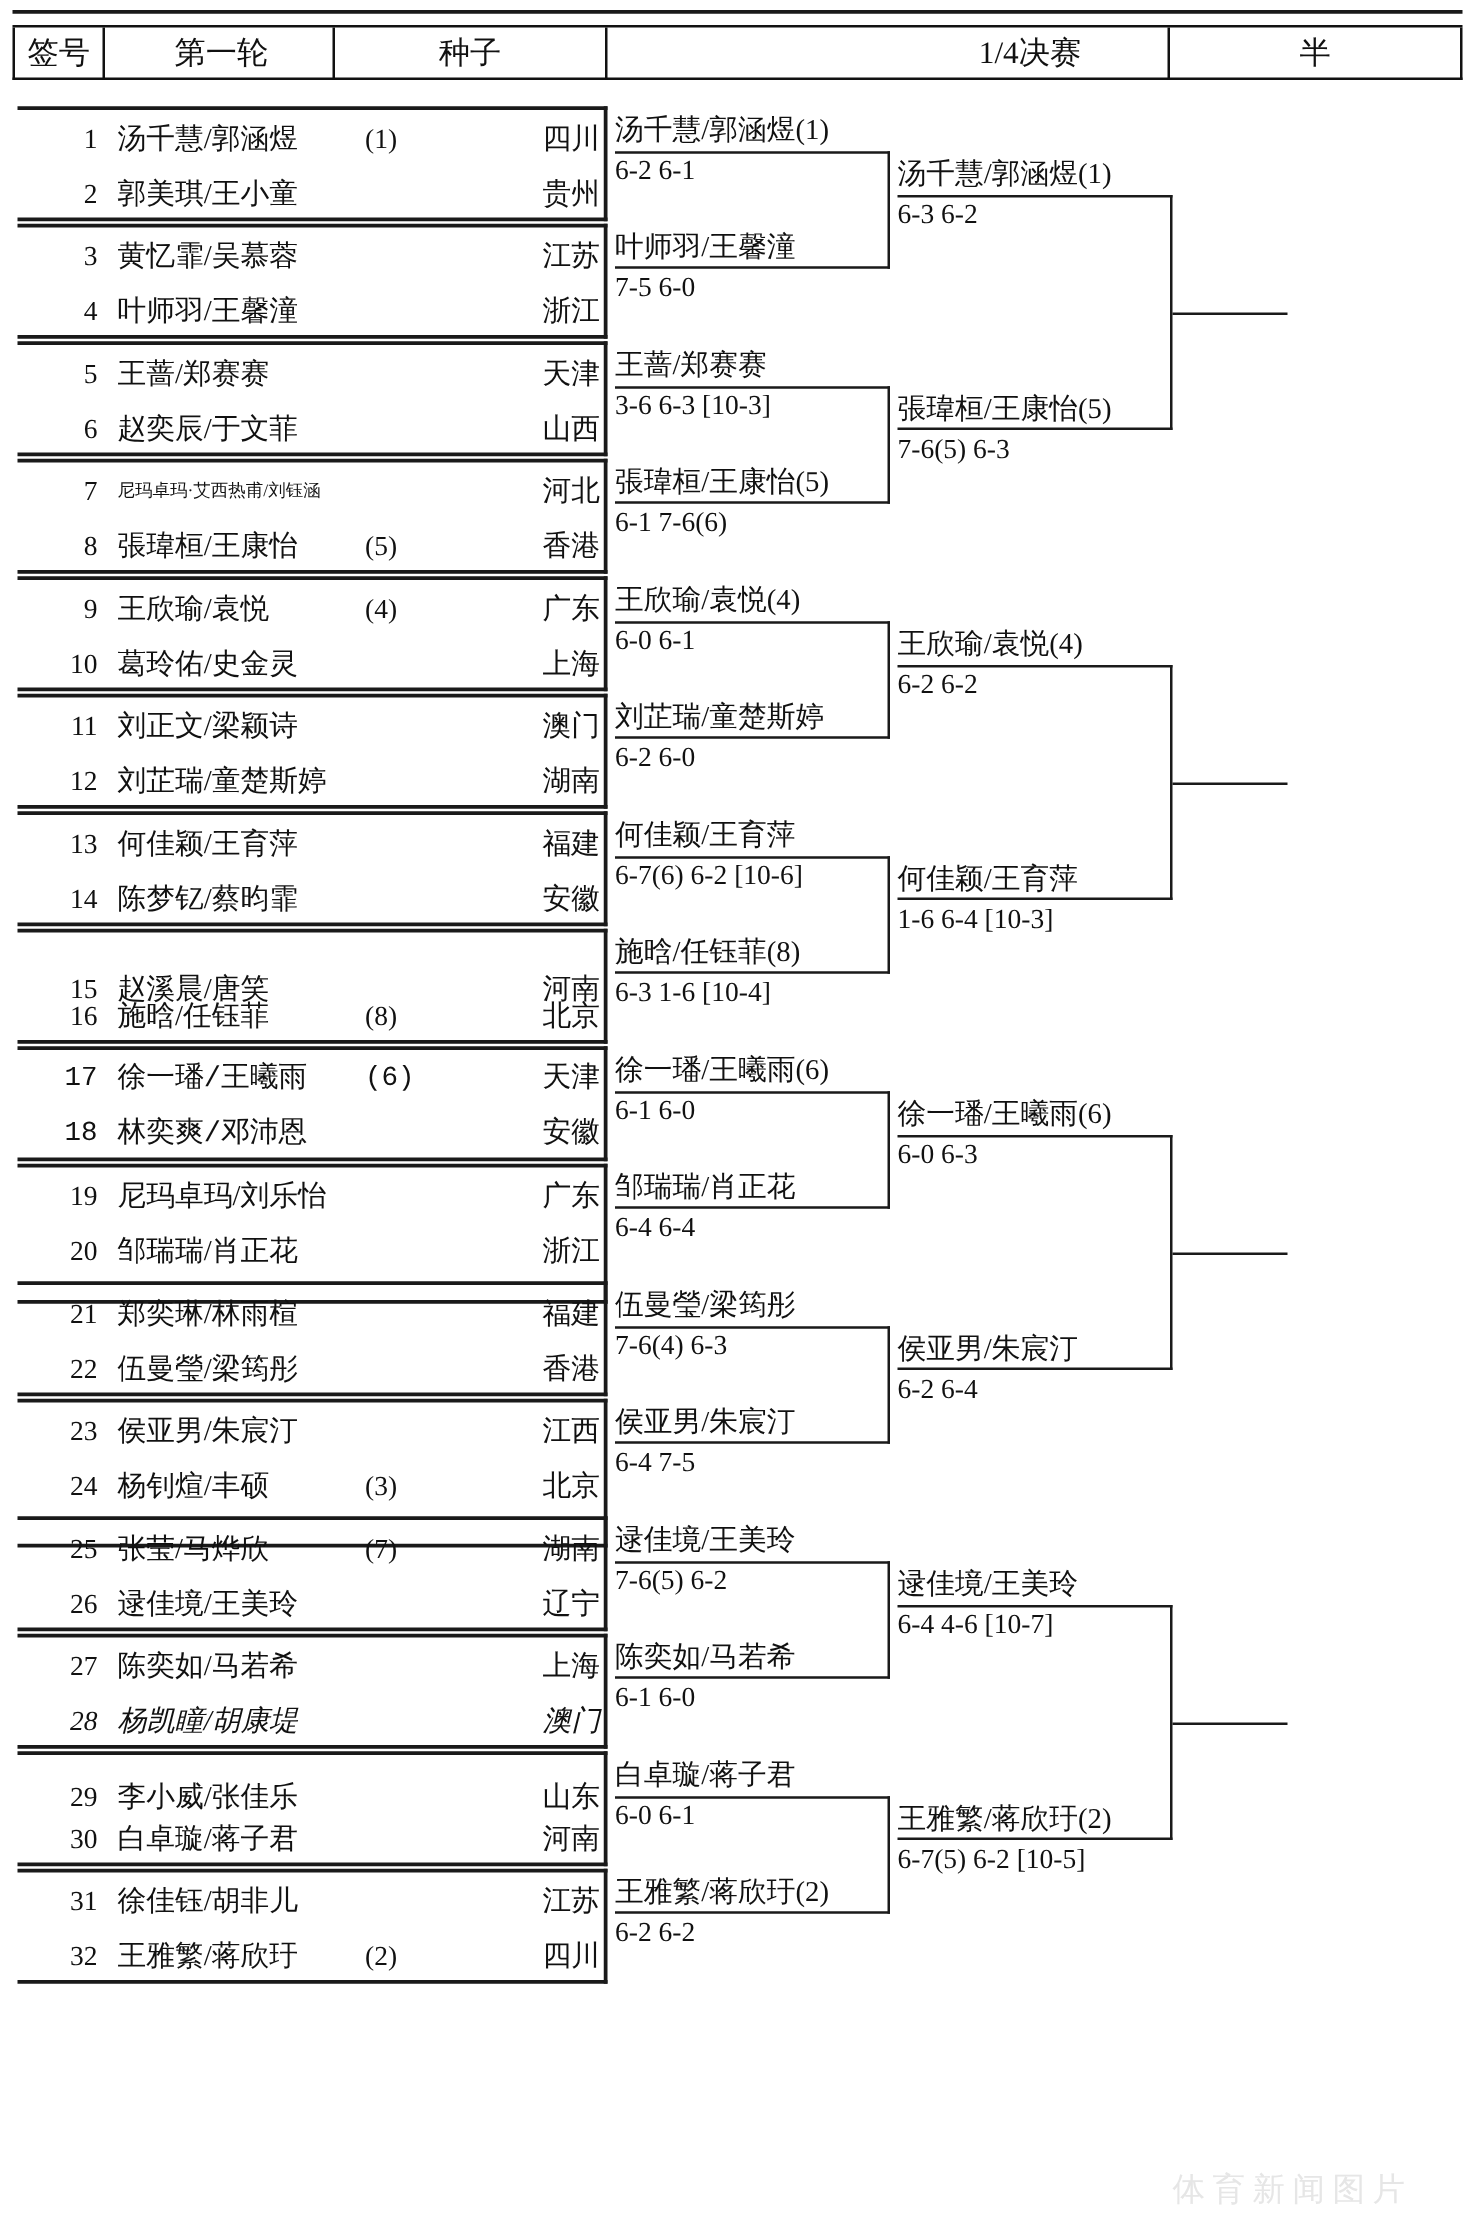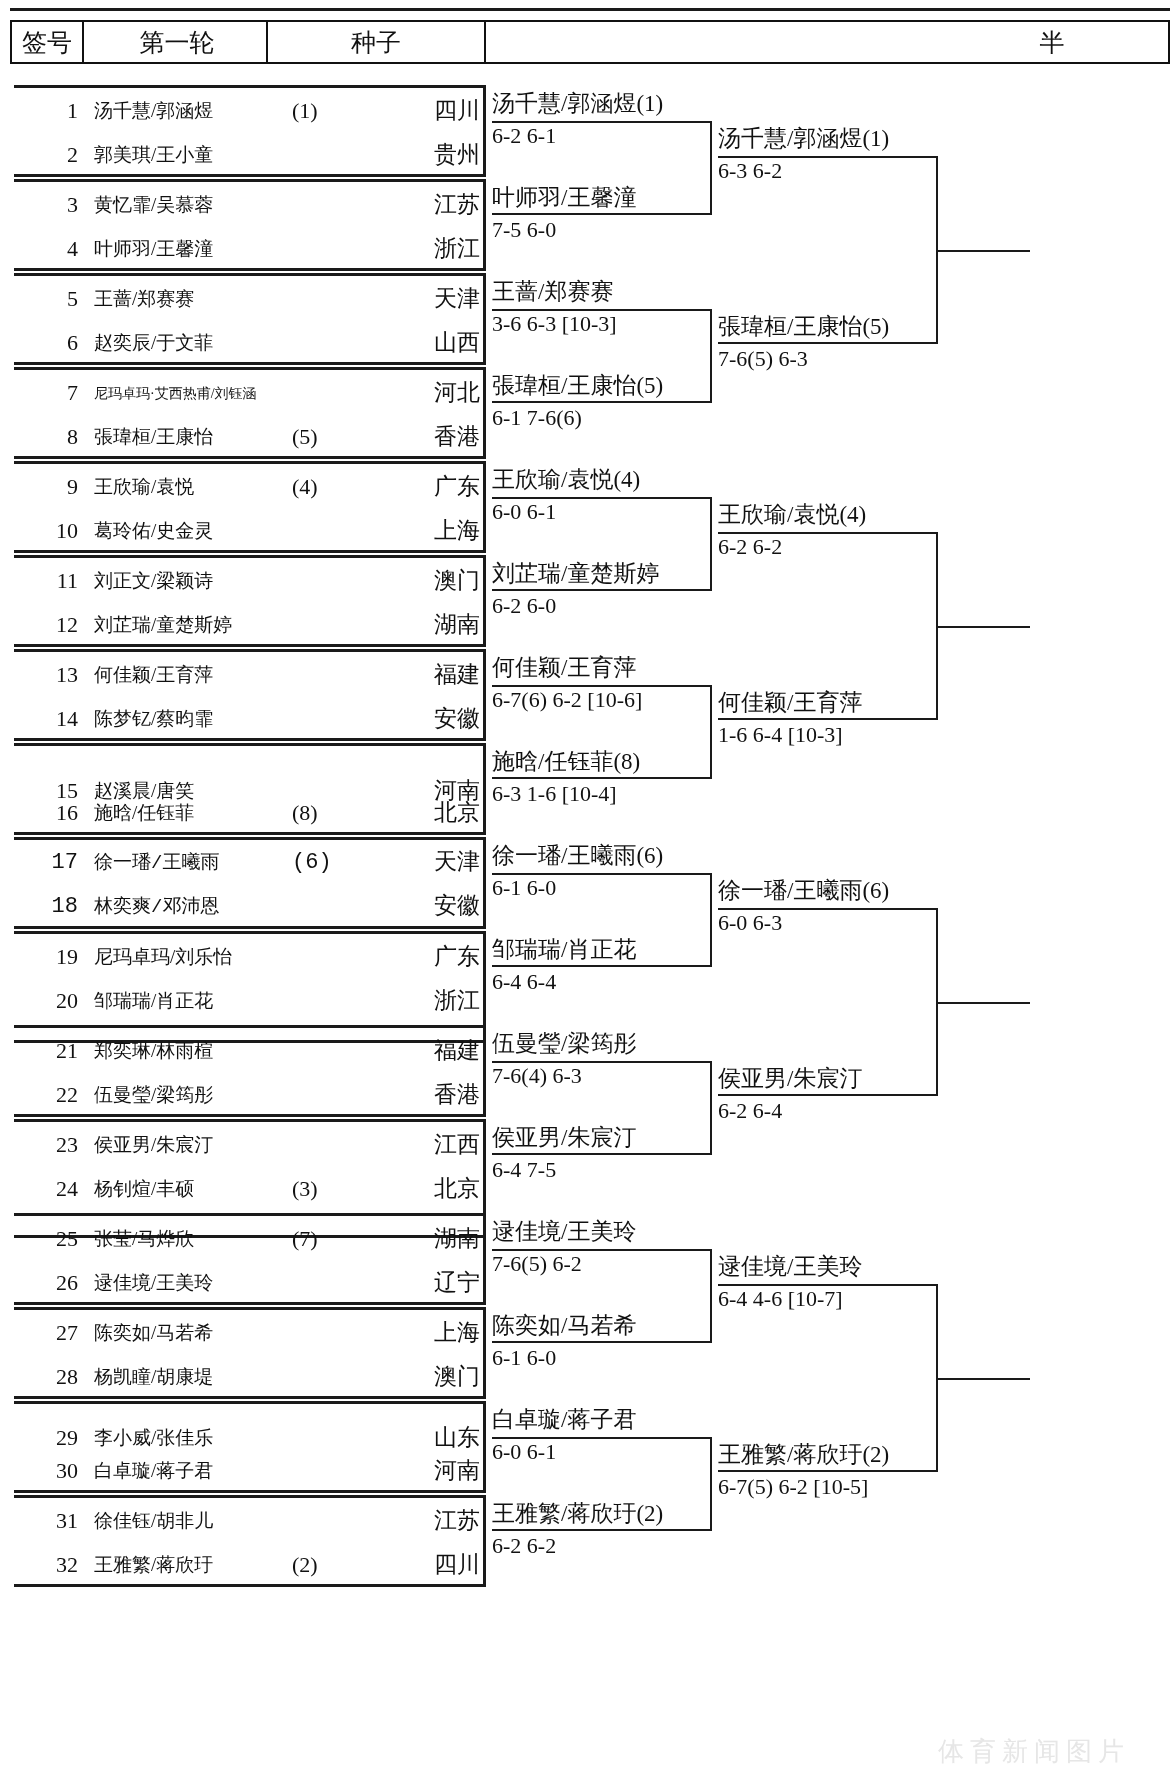--- a/index.html
+++ b/index.html
@@ -67,21 +67,21 @@
   .seedno {
     position: absolute;
     width: 52px;
     text-align: right;
     font-size: 22px;
     left: 12px;
   }
   .pname {
     position: absolute;
     left: 80px;
-    font-size: 19px;
+    font-size: 23px;
   }
   .pname.small { font-size: 14px; top: 1px; }
   .seedbadge {
     position: absolute;
     left: 278px;
     font-size: 22px;
   }
   .prov {
     position: absolute;
     right: 6px;
@@ -135,20 +135,21 @@
   }
 </style>
 </head>
 <body>
 
 <div class="header-rule-top"></div>
 <div class="header-row" id="header-row">
     <div class="hcell bl br" style="left: 0px; width: 74px;">签号</div>
     <div class="hcell br" style="left: 78px; width: 180px;">第一轮</div>
     <div class="hcell br" style="left: 258px; width: 218px;">种子</div>
+    <div class="hcell br" style="left: 704px; width: 222px;">1/4决赛</div>
     <div class="hcell br" style="left: 926px; width: 234px;">半</div>
   </div>
 
 <div class="bracket" id="bracket">
     <div class="r1group" style="left: 14px; top: 85px; width: 472px; height: 92px;">
       <div class="r1row" style="top: 1px; width: 472px;">
         <span class="seedno">1</span>
         <span class="pname">汤千慧/郭涵煜</span>
         <span class="seedbadge">(1)</span>
         <span class="prov">四川</span>
@@ -308,21 +309,21 @@
         <span class="pname">逯佳境/王美玲</span>
         <span class="prov">辽宁</span>
       </div>
     </div>
     <div class="r1group" style="left: 14px; top: 1307px; width: 472px; height: 92px;">
       <div class="r1row" style="top: 1px; width: 472px;">
         <span class="seedno">27</span>
         <span class="pname">陈奕如/马若希</span>
         <span class="prov">上海</span>
       </div>
-      <div class="r1row" style="top: 45px; width: 472px;">
+      <div class="r1row" style="top: 45px; width: 472px; font-style: italic;">
         <span class="seedno">28</span>
         <span class="pname">杨凯瞳/胡康堤</span>
         <span class="prov">澳门</span>
       </div>
     </div>
     <div class="r1group" style="left: 14px; top: 1401px; width: 472px; height: 92px;">
       <div class="r1row" style="top: 12px; width: 472px;">
         <span class="seedno">29</span>
         <span class="pname">李小威/张佳乐</span>
         <span class="prov">山东</span>

